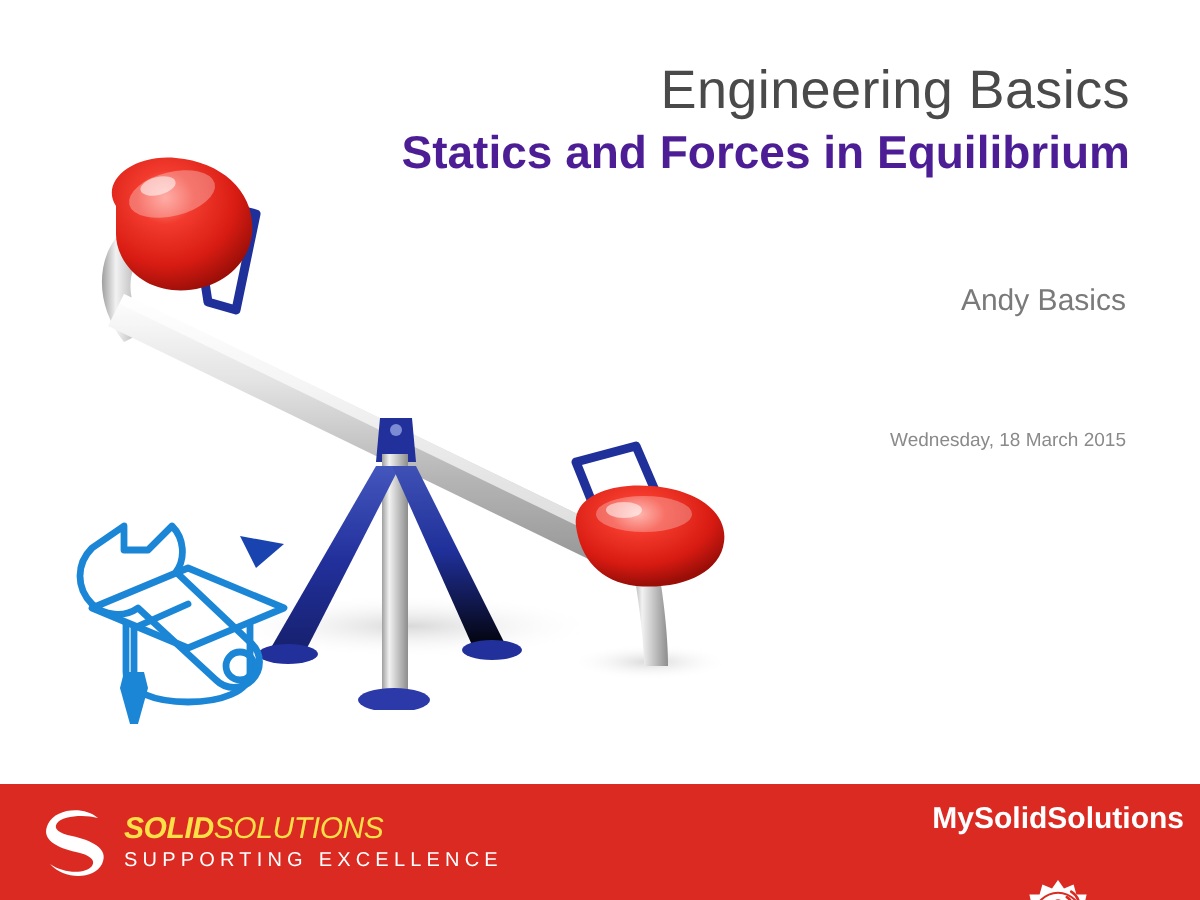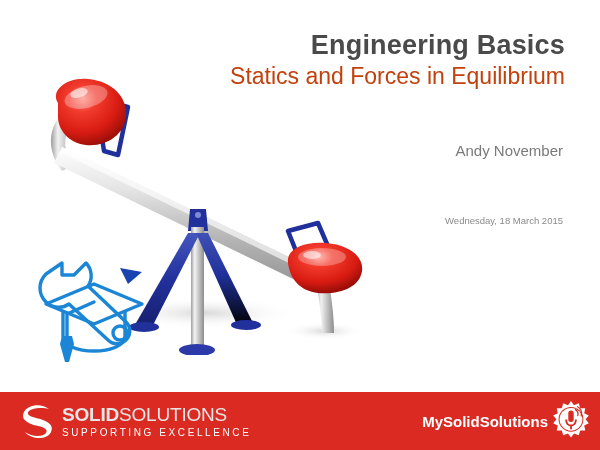--- a/index.html
+++ b/index.html
@@ -10,25 +10,25 @@
     position:relative;
   }
   .slide{position:absolute;inset:0;background:#fff;}
 
   
   .title-block{
     position:absolute;left:150px;top:30px;width:415px;
     text-align:right;
   }
   .title-main{
-    font-size:27px;font-weight:bold;color:#4a4a4a;
+    font-size:27px;font-weight:normal;color:#4a4a4a;
     letter-spacing:.2px;line-height:1.15;white-space:nowrap;
   }
   .title-sub{
-    font-size:23px;font-weight:normal;color:#c2410c;
+    font-size:23px;font-weight:bold;color:#4c1d95;
     line-height:1.2;margin-top:2px;white-space:nowrap;
   }
   .author{
     position:absolute;left:300px;top:142px;width:263px;
     text-align:right;font-size:15px;color:#7a7a7a;
   }
   .date{
     position:absolute;left:300px;top:215px;width:263px;
     text-align:right;font-size:9.5px;color:#8a8a8a;
   }
@@ -44,31 +44,31 @@
     position:absolute;left:0;top:392px;width:600px;height:58px;
     background:#da2a22;
   }
   .logo-left{
     position:absolute;left:16px;top:8px;height:42px;
     display:flex;align-items:center;gap:6px;
   }
   .logo-swoosh{width:40px;height:40px;flex:0 0 auto;}
   .logo-words{display:flex;flex-direction:column;justify-content:center;}
   .logo-line1{
-    font-size:19px;font-weight:bold;color:#e5e5e5;
+    font-size:15px;font-weight:bold;font-style:italic;color:#fde047;
     letter-spacing:-0.2px;line-height:1;white-space:nowrap;
   }
   .logo-line1 .thin{font-weight:normal;}
   .logo-line2{
     font-size:10px;color:#ffffff;letter-spacing:2.6px;
     margin-top:3px;white-space:nowrap;
   }
   .badge-right{
     position:absolute;right:8px;top:9px;height:40px;
-    display:flex;align-items:center;gap:2px;
+    display:flex;align-items:center;gap:21px;flex-direction:column;
   }
   .badge-text{
     font-size:15px;font-weight:bold;color:#ffffff;white-space:nowrap;
   }
   .badge-icon{width:42px;height:42px;flex:0 0 auto;}
 </style>
 </head>
 <body>
 
 <div class="slide">
@@ -187,21 +187,21 @@
 
       <path d="M104 24 L 126 28 L 112 40 Z" fill="#1944b0"></path>
     </svg>
   </div>
 
   <div class="title-block">
     <div class="title-main">Engineering Basics</div>
     <div class="title-sub">Statics and Forces in Equilibrium</div>
   </div>
 
-  <div class="author">Andy November</div>
+  <div class="author">Andy Basics</div>
 
   <div class="date">Wednesday, 18 March 2015</div>
 
   <div class="footer">
 
     <div class="logo-left">
       <svg class="logo-swoosh" viewBox="0 0 40 40">
         <path d="M33 8 C 26 2, 12 3, 8 11 C 4 19, 13 23, 22 25
                  C 29 26.5, 32 29, 30 32 C 27 36, 16 36, 9 31
                  C 16 39, 31 39, 35 31 C 39 23, 29 19, 20 17

